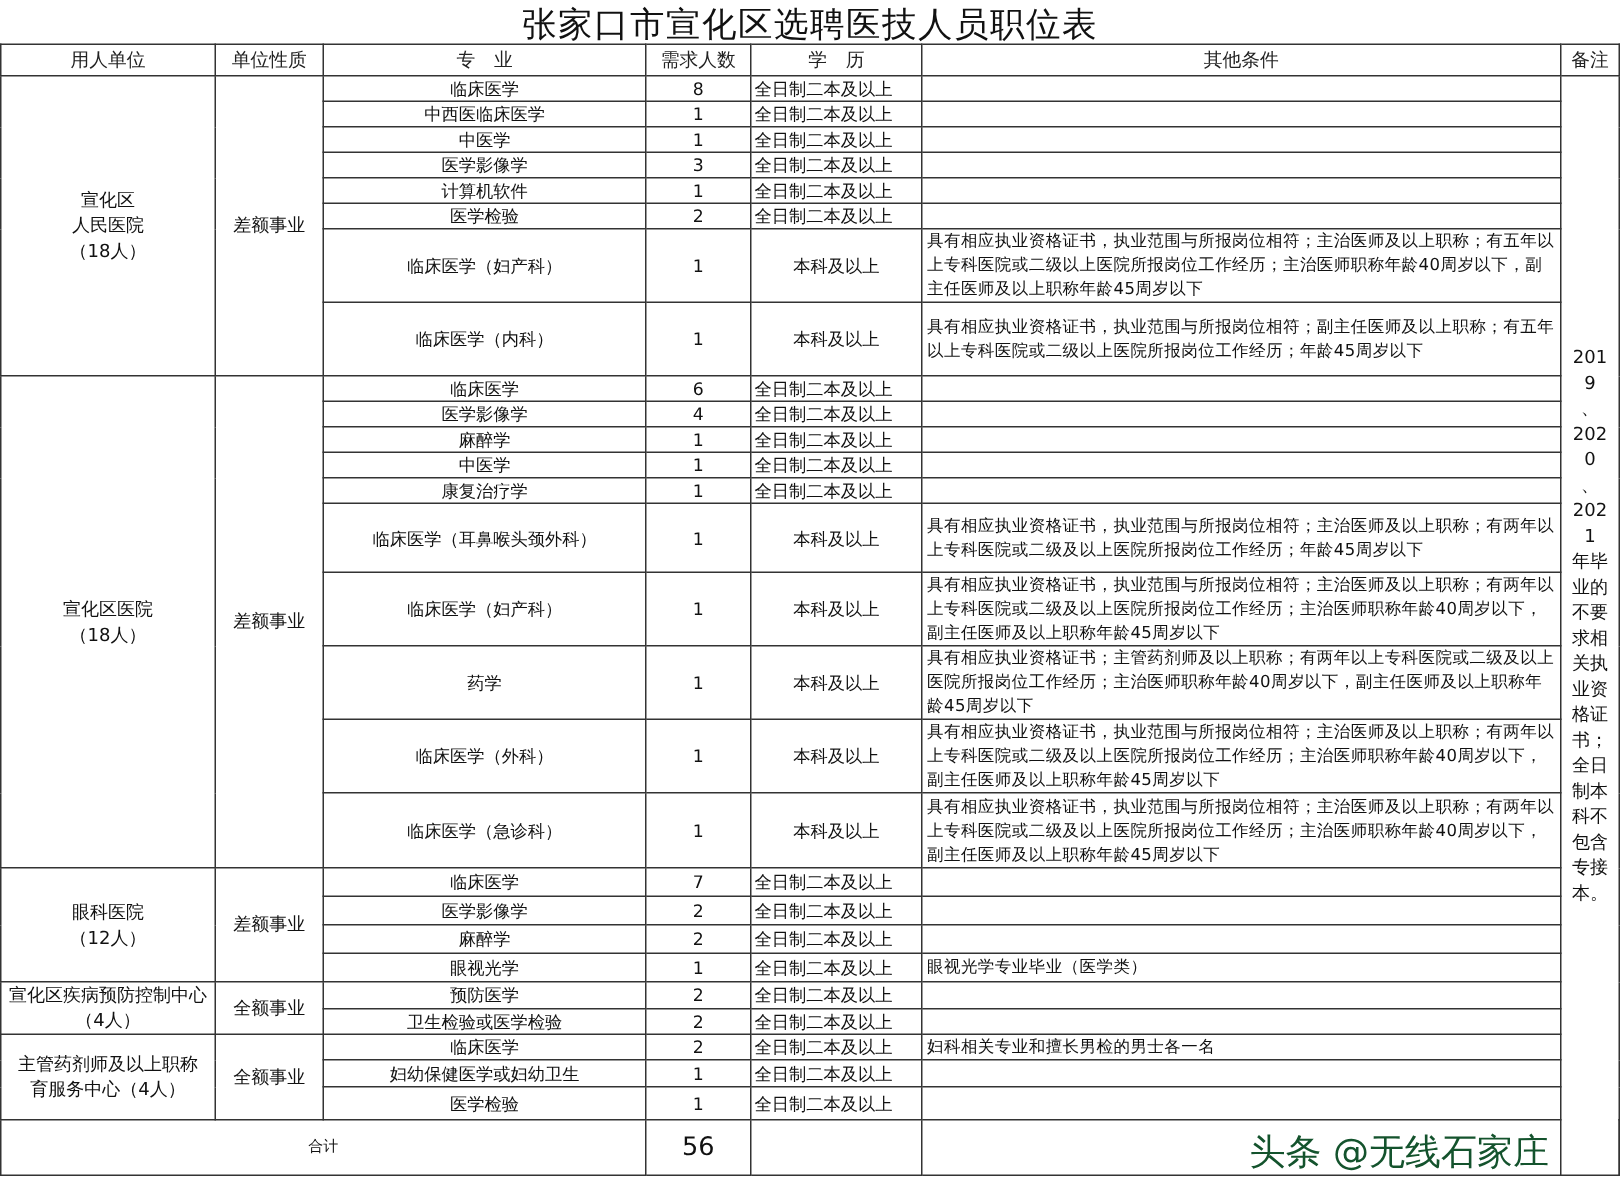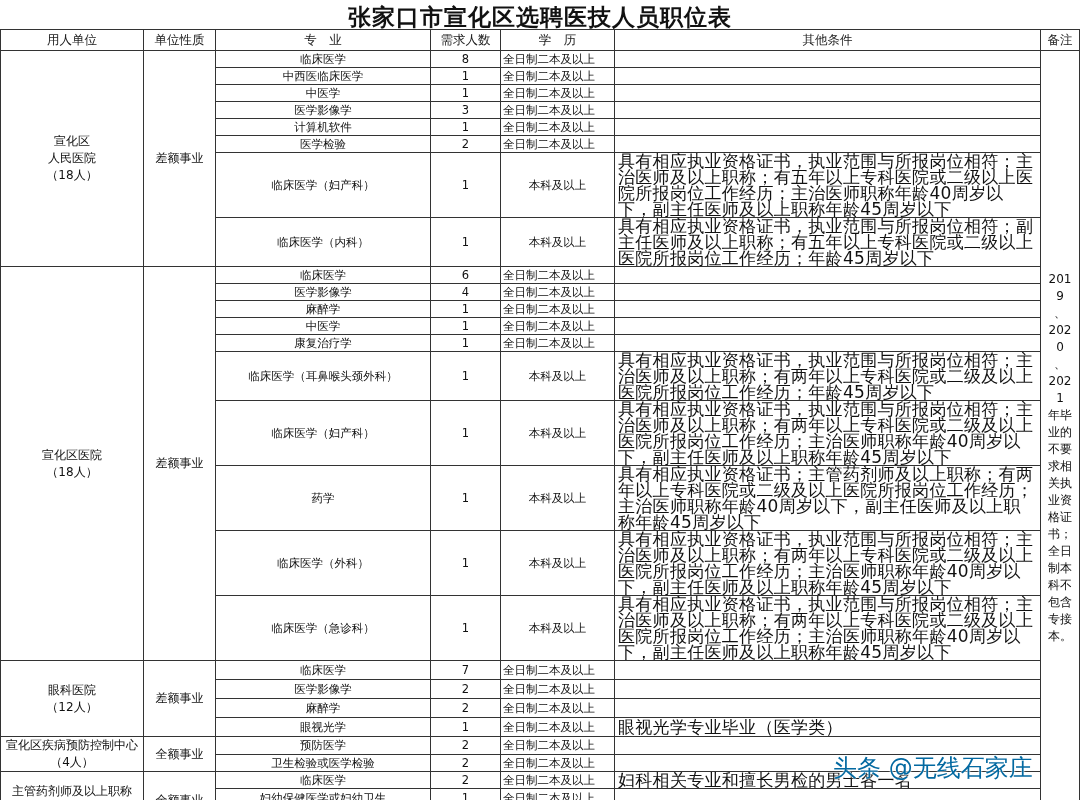--- a/index.html
+++ b/index.html
@@ -1,27 +1,27 @@
 <!DOCTYPE html>
 <html><head>
   <meta charset="utf-8">
   <style>
     html, body { margin: 0; padding: 0; background: #ffffff; }
     body { width: 1080px; height: 800px; overflow: hidden; position: relative; font-family: "DejaVu Sans", sans-serif; color: #111; }
-    .title { position: absolute; left: 0; top: 0; width: 1080px; height: 30px; text-align: center; font-family: "DejaVu Serif", serif; font-weight: bold; font-size: 23px; line-height: 34px; letter-spacing: 1px; color: #111; }
+    .title { position: absolute; left: 0; top: 0; width: 1080px; height: 30px; text-align: center; font-family: "DejaVu Serif", serif; font-weight: normal; font-size: 23px; line-height: 34px; letter-spacing: 1px; color: #111; }
     table { position: absolute; left: 0; top: 29px; border-collapse: collapse; table-layout: fixed; width: 1079px; }
     td, th { border: 1px solid #333; padding: 0 2px; font-size: 11.5px; font-weight: normal; line-height: 16px; overflow: hidden; vertical-align: middle; }
     th { font-size: 12.5px; text-align: center; height: 20px; color: #222; }
     td.c { text-align: center; }
     td.l { text-align: left; }
-    td.cond { text-align: left; font-size: 17px; line-height: 16px; padding-left: 3px; letter-spacing: 0.3px; }
+    td.cond { text-align: left; font-size: 11px; line-height: 16px; padding-left: 3px; letter-spacing: 0.3px; }
     td.unit { text-align: center; font-size: 12px; line-height: 17px; vertical-align: middle; }
     td.remark { text-align: center; vertical-align: middle; font-size: 12px; line-height: 17px; padding: 0 4px; word-break: break-all; margin-top: 27px; }
     tr.s td { height: 16px; }
-    .watermark { position: absolute; left: 833px; top: 752px; font-size: 24px; color: #0369a1; letter-spacing: 0px; text-shadow: 0 0 2px #fff, 0 0 2px #fff; white-space: nowrap; }
+    .watermark { position: absolute; left: 833px; top: 752px; font-size: 24px; color: #14532d; letter-spacing: 0px; text-shadow: 0 0 2px #fff, 0 0 2px #fff; white-space: nowrap; }
     .pre { white-space: pre-line; }
   </style>
 </head>
 <body>
 
 <div class="title">张家口市宣化区选聘医技人员职位表</div>
 
 <table>
   <colgroup>
     <col style="width:143px">

